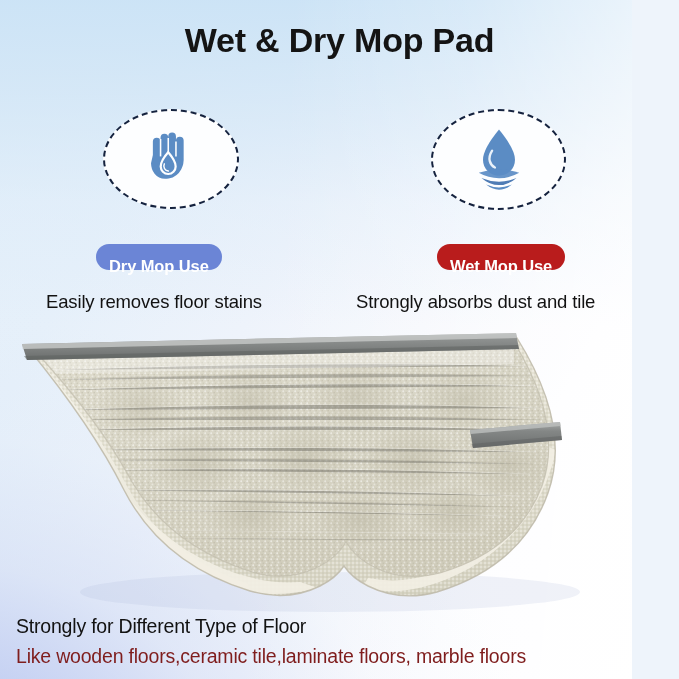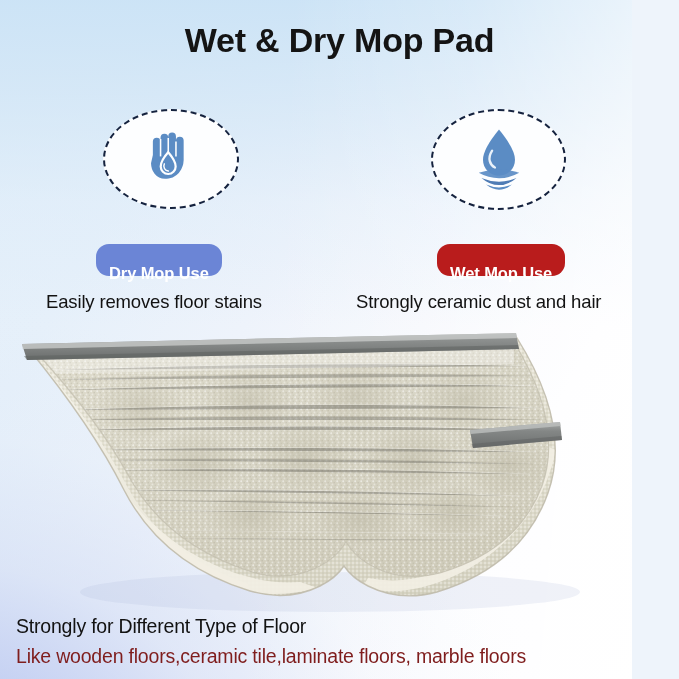--- a/index.html
+++ b/index.html
@@ -104,21 +104,21 @@
   .badge {
     position: absolute;
     height: 26px;
     line-height: 26px;
     border-radius: 13px;
     color: #ffffff;
     font-size: 16.5px;
     font-weight: bold;
     text-align: right;
     white-space: nowrap;
-    padding: 16px 13px;
+    padding: 9px 13px;
     box-sizing: border-box;
     letter-spacing: -0.1px;
   }
   .badge-left  { left: 96px;  top: 244px; }
   .badge-right { left: 437px; top: 244px; }
 
   
   .caption {
     position: absolute;
     font-size: 18.5px;
@@ -228,21 +228,21 @@
                q -12.0 0 -22.5 -9.2 z" fill="#4f7cb5"></path>
       <path d="M33.5 81.5
                q 16.5 7.4 33.0 0
                q -8.0 6.6 -16.5 6.6
                q -8.5 0 -16.5 -6.6 z" fill="#5b8cc4"></path>
     </svg>
   </div>
 
   <div class="badge badge-right" style="background: #b91c1c; color: rgb(255, 255, 255);">Wet Mop Use</div>
 
-  <div class="caption caption-right" style="color: rgb(18, 18, 18);">Strongly ceramic dust and hair</div>
+  <div class="caption caption-right" style="color: rgb(18, 18, 18);">Strongly absorbs dust and tile</div>
 
   <div id="photo">
     <svg width="679" height="285" viewBox="0 0 679 285" aria-hidden="true">
       <defs>
 
         <linearGradient id="padBody" x1="0" y1="0" x2="0.25" y2="1">
           <stop offset="0%" stop-color="#eeebdf"></stop>
           <stop offset="38%" stop-color="#e4e1d2"></stop>
           <stop offset="72%" stop-color="#dedbcb"></stop>
           <stop offset="100%" stop-color="#d6d3c2"></stop>

